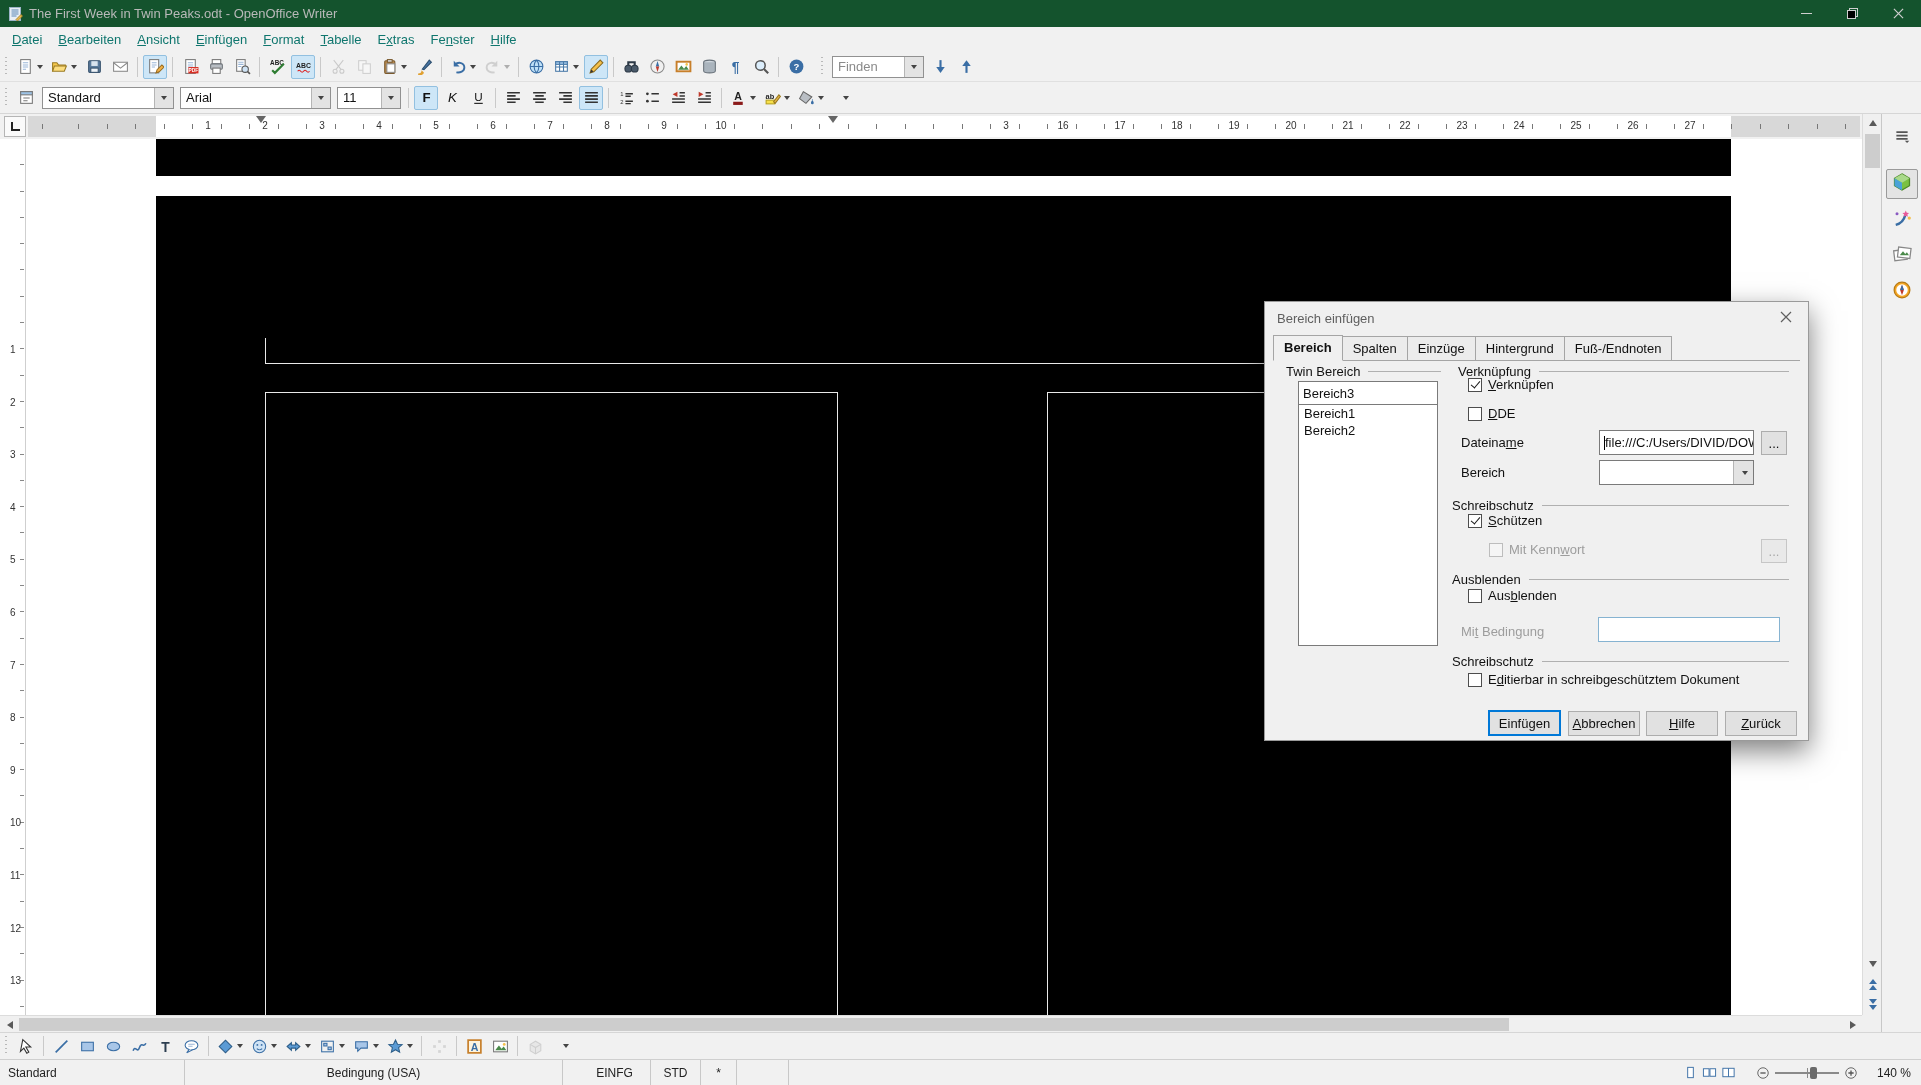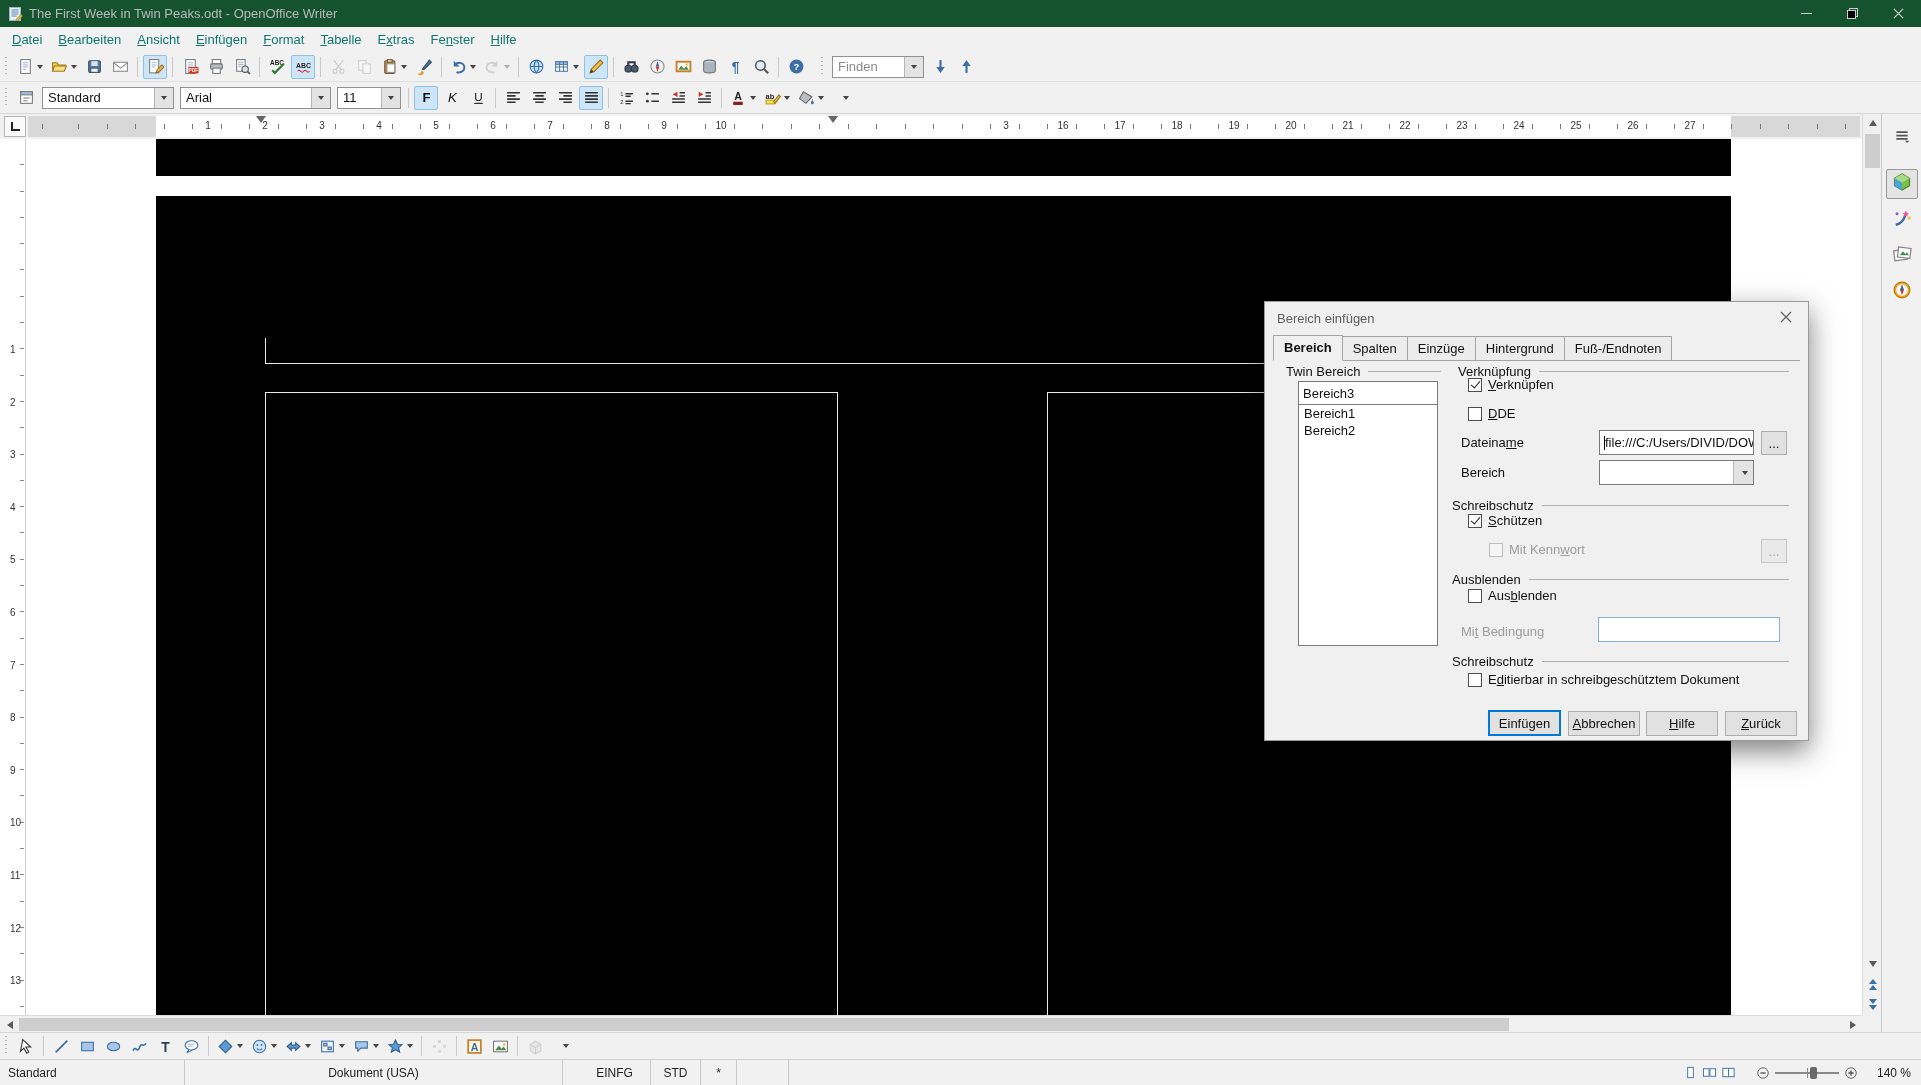--- a/index.html
+++ b/index.html
@@ -869,21 +869,21 @@
           </span>
         </span>
       </span>
     <span class="tbtn" style="margin-left:4px;">
         <span class="dd"></span>
       </span>
   </div>
 
   <div id="statusbar">
     <span class="seg" id="seg-style">Standard</span>
-    <span class="seg" id="seg-lang">Dokument (USA)</span>
+    <span class="seg" id="seg-lang">Bedingung (USA)</span>
     <span class="seg" id="seg-spacer1"></span>
     <span class="seg" id="seg-ins">EINFG</span>
     <span class="seg" id="seg-sel">STD</span>
     <span class="seg" id="seg-mod">*</span>
     <span class="seg" id="seg-blank"></span>
     <span class="seg" id="seg-fill"></span>
     <span class="seg" id="seg-views">
       <span class="view-ic">
           <svg viewBox="0 0 16 16" width="15" height="15">
             <rect x="5" y="2.5" width="6" height="11" fill="#fff" stroke="#3a6ea5"></rect>

